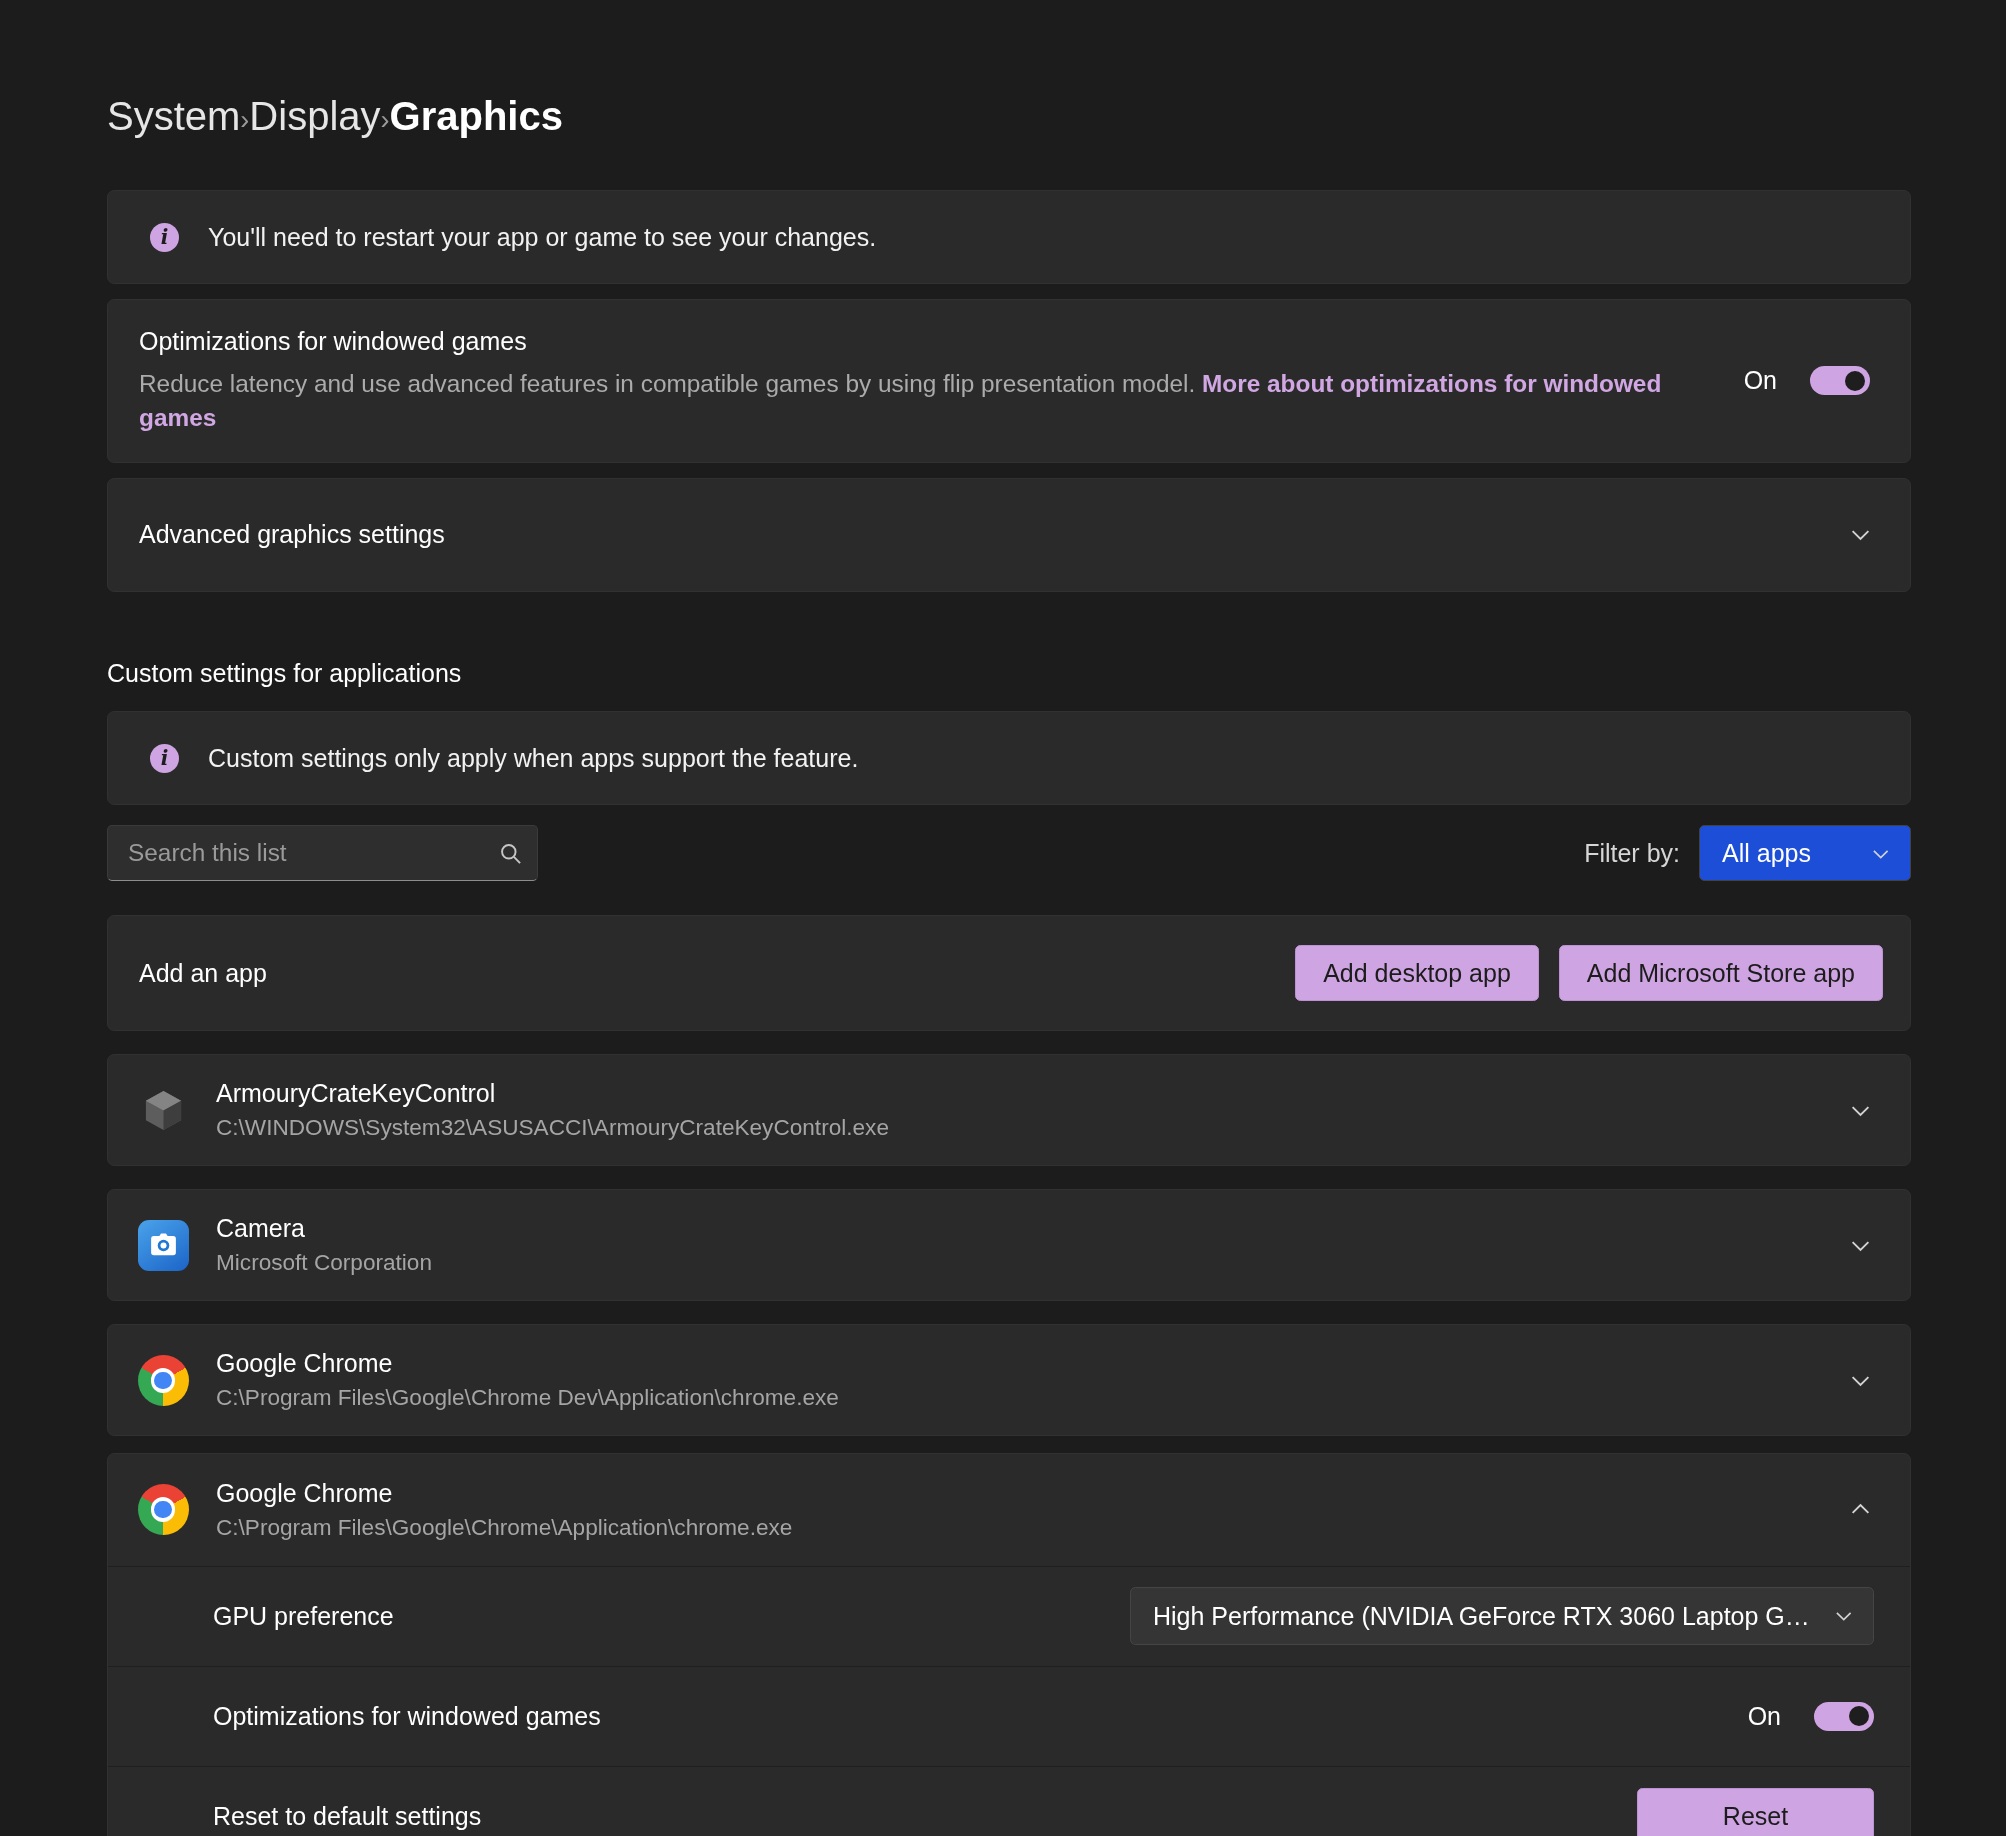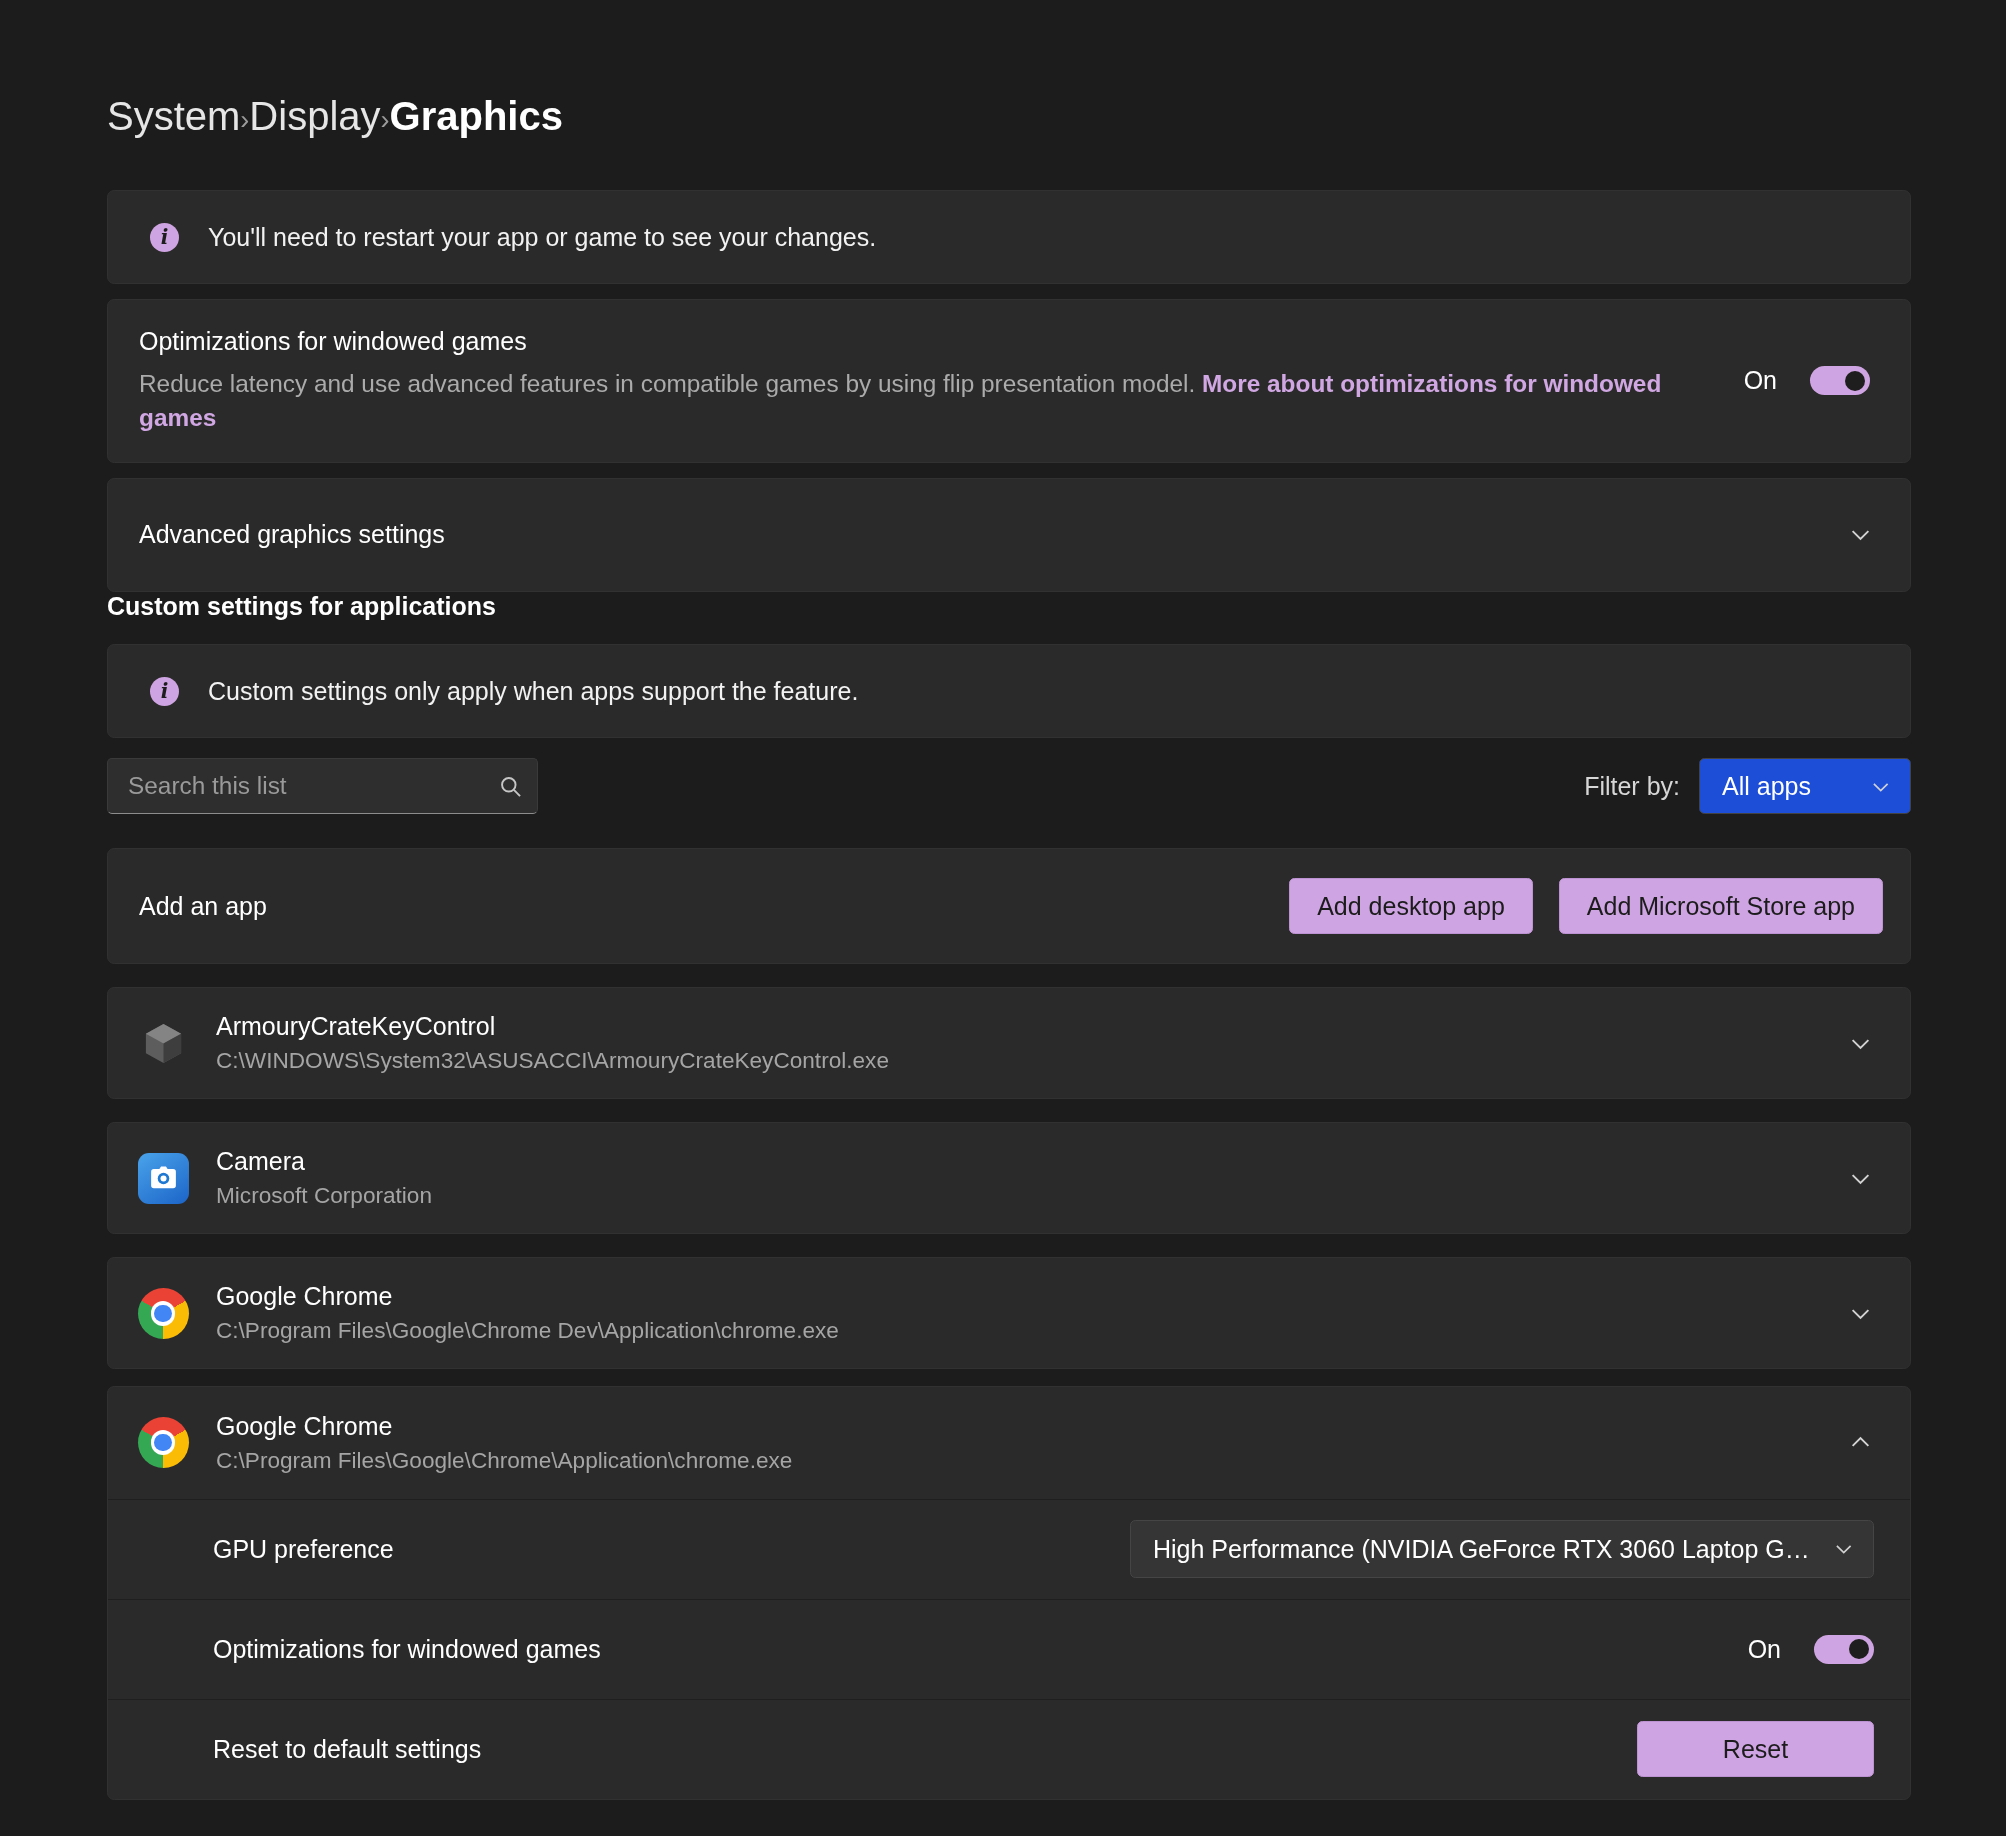--- a/index.html
+++ b/index.html
@@ -38,41 +38,41 @@
   .toggle-area{display:flex;align-items:flex-start;gap:33px}
   .on-label{font-size:25px}
   .toggle{width:60px;height:29px;border-radius:15.4px;background:var(--accent);position:relative;cursor:pointer}
   .toggle .knob{position:absolute;top:4.5px;right:5.4px;width:20px;height:20px;border-radius:50%;background:#1f1e1e}
 
   
   .advanced-card{margin-top:15.4px;height:114px;display:flex;align-items:center;
     justify-content:space-between;padding:0 36px 0 31px;font-size:25px;cursor:pointer}
 
   
-  .section-header{font-size:25px;font-weight:700}
+  .section-header{margin-top:67px;font-size:25px;font-weight:400}
   .banner2{margin-top:23.5px}
 
   
   .search-row{display:flex;align-items:center;margin-top:20px}
   .search-box{position:relative;width:431px}
   .search-input{width:100%;height:56px;background:#2f2e2e;border:0.9px solid #3b3a3a;
     border-bottom:0.9px solid #8d8d8d;border-radius:5px;color:#fff;font-size:24.4px;
     padding:0 92px 0 20px;outline:none;font-family:inherit}
   .search-input::placeholder{color:#9a9a9a}
   .search-icon{position:absolute;right:14.5px;top:14.5px;cursor:pointer}
   .filter{margin-left:auto;display:flex;align-items:center;gap:19px}
   .filter-label{font-size:25px;color:#d6d6d6}
   .filter-select{min-width:212px;height:56px;background:#1d4ed8;border:0.9px solid #434242;border-radius:5.4px;
     display:flex;align-items:center;justify-content:space-between;gap:23.5px;
     padding:0 18px 0 22px;font-size:25px;cursor:pointer}
 
   
   .add-row{margin-top:34px;min-height:116px;display:flex;align-items:center;padding:0 27px 0 31px}
   .add-label{font-size:25px}
-  .btns{margin-left:auto;display:flex;gap:26px}
+  .btns{margin-left:auto;display:flex;gap:20px}
   .btn{height:56px;padding:0 27px;border-radius:5.4px;background:var(--accent);
     border:0.9px solid #bd92d2;color:#1c1c1c;font-size:25px;display:flex;align-items:center;cursor:pointer;white-space:nowrap}
 
   
   .app-row{margin-top:23px;min-height:112px;display:flex;align-items:center;padding:0 36px 0 29px;cursor:pointer}
   .app-icon-wrap{width:52px;height:52px;margin-right:27px;display:flex;align-items:center;justify-content:center;flex:0 0 auto}
   .app-name{font-size:25px}
   .app-path{font-size:22.6px;color:#a5a5a5;margin-top:7.2px}
   .row-chev{margin-left:auto}
 

